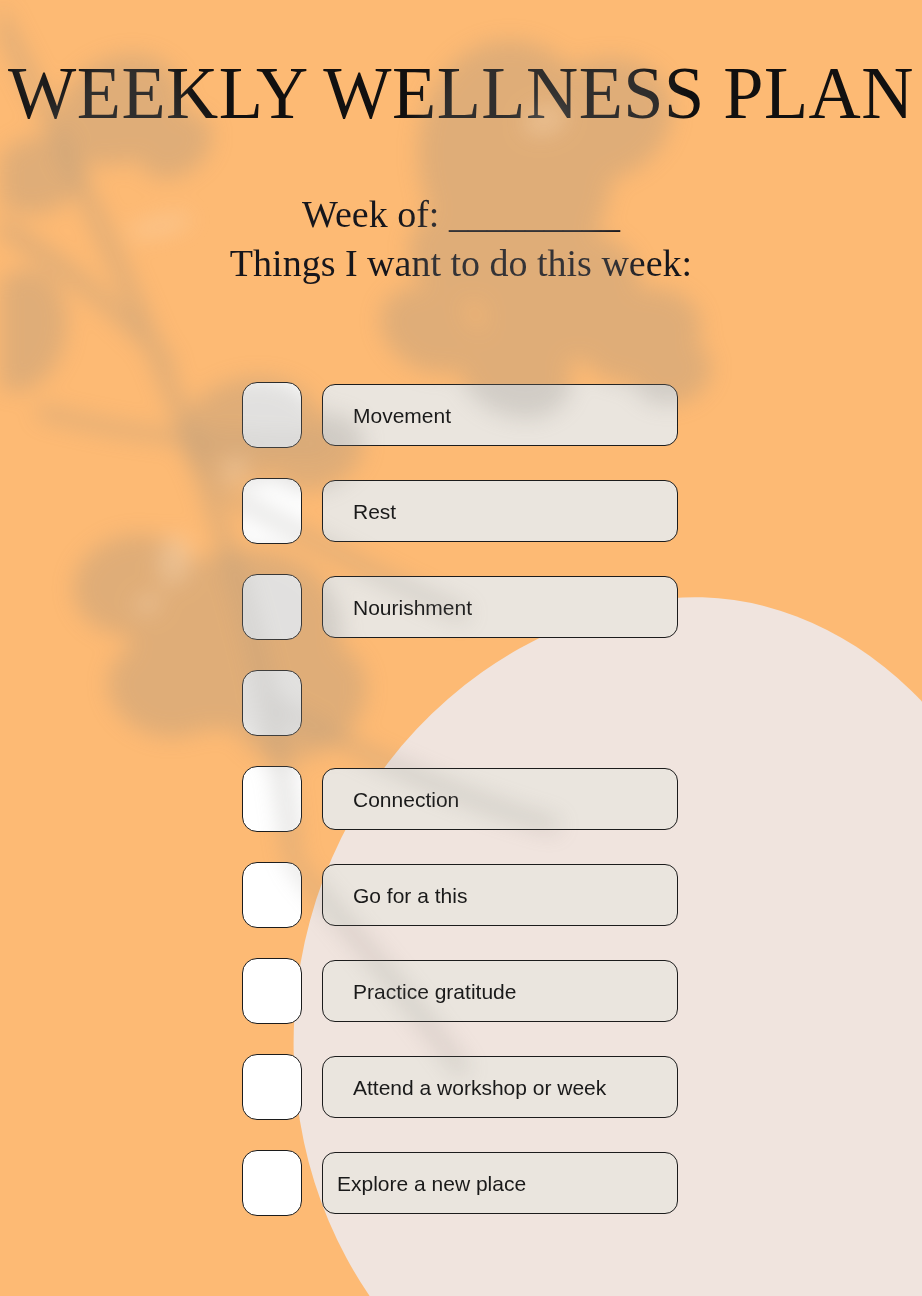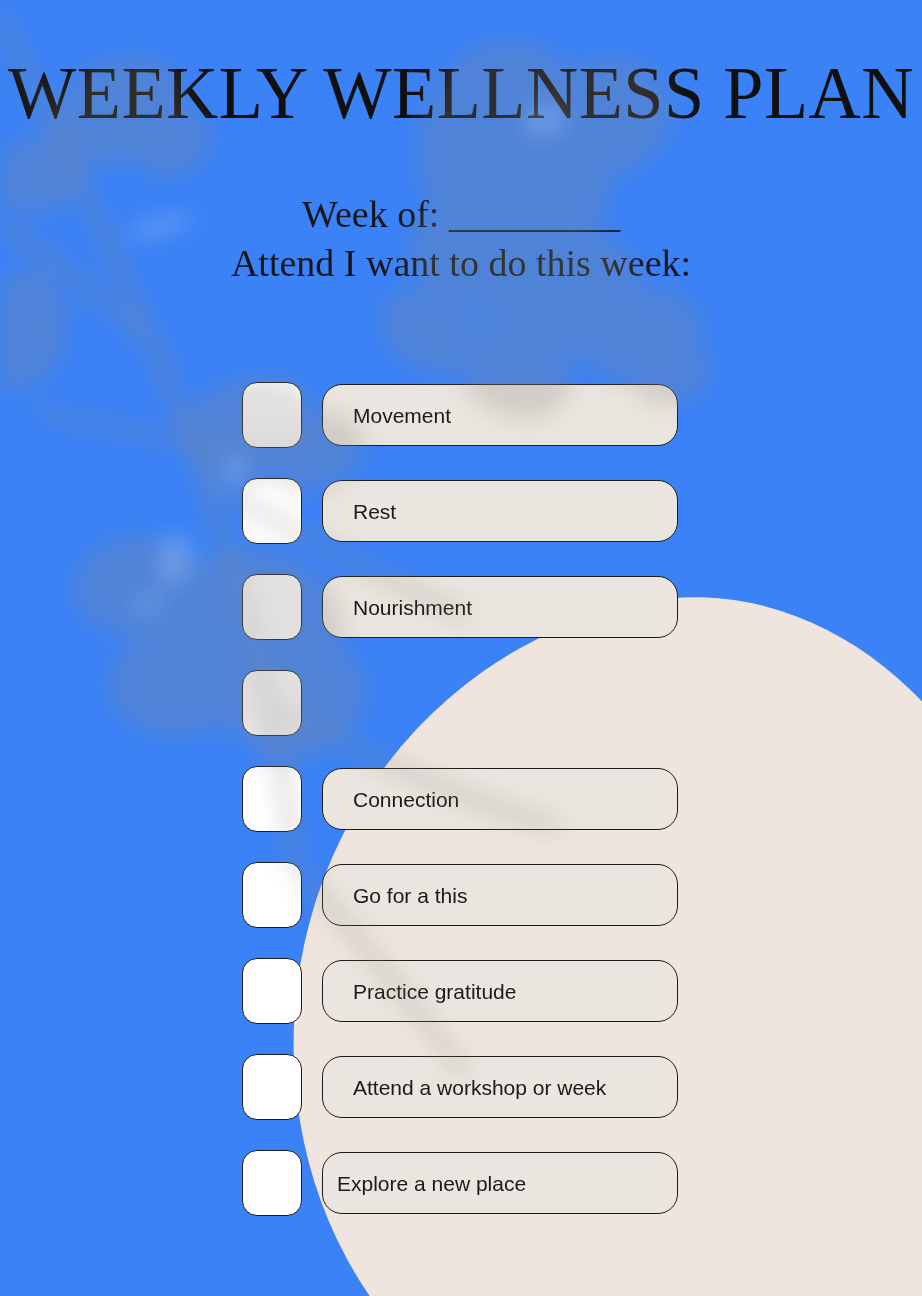--- a/index.html
+++ b/index.html
@@ -13,21 +13,21 @@
     overflow: hidden;
     background: #f4f1ec;
     font-family: "Liberation Sans", sans-serif;
     -webkit-font-smoothing: antialiased;
   }
 
   .page {
     position: relative;
     width: 922px;
     height: 1296px;
-    background: #3b82f6;
+    background: #fdba74;
     overflow: hidden;
   }
 
   
   .bg-layer {
     position: absolute;
     inset: 0;
     pointer-events: none;
   }
 
@@ -118,21 +118,21 @@
   }
 
   .field {
     position: relative;
     margin-left: 20px;
     width: 356px;
     height: 62px;
     box-sizing: border-box;
     background: #eae5de;
     border: 1.6px solid #1c1c1c;
-    border-radius: 20px;
+    border-radius: 13px;
     display: flex;
     align-items: center;
   }
   .field-label {
     font-family: "Liberation Sans", sans-serif;
     font-size: 21px;
     line-height: 1;
     color: #1a1a1a;
     padding-left: 30px;
     white-space: nowrap;
@@ -148,21 +148,21 @@
 <div class="page">
 
   <div class="bg-layer">
     <div class="blush-blob"></div>
   </div>
 
   <div class="header">
     <div class="title">WEEKLY WELLNESS PLAN</div>
     <div class="subtitle-block">
       <div class="subtitle-line">Week of: _________</div>
-      <div class="subtitle-line">Attend I want to do this week:</div>
+      <div class="subtitle-line">Things I want to do this week:</div>
     </div>
   </div>
 
   <div class="checklist" id="checklist">
       <div class="row">
         <div class="checkbox"></div>
         <div class="field">
           <span class="field-label">Movement</span>
         </div>
       </div>

